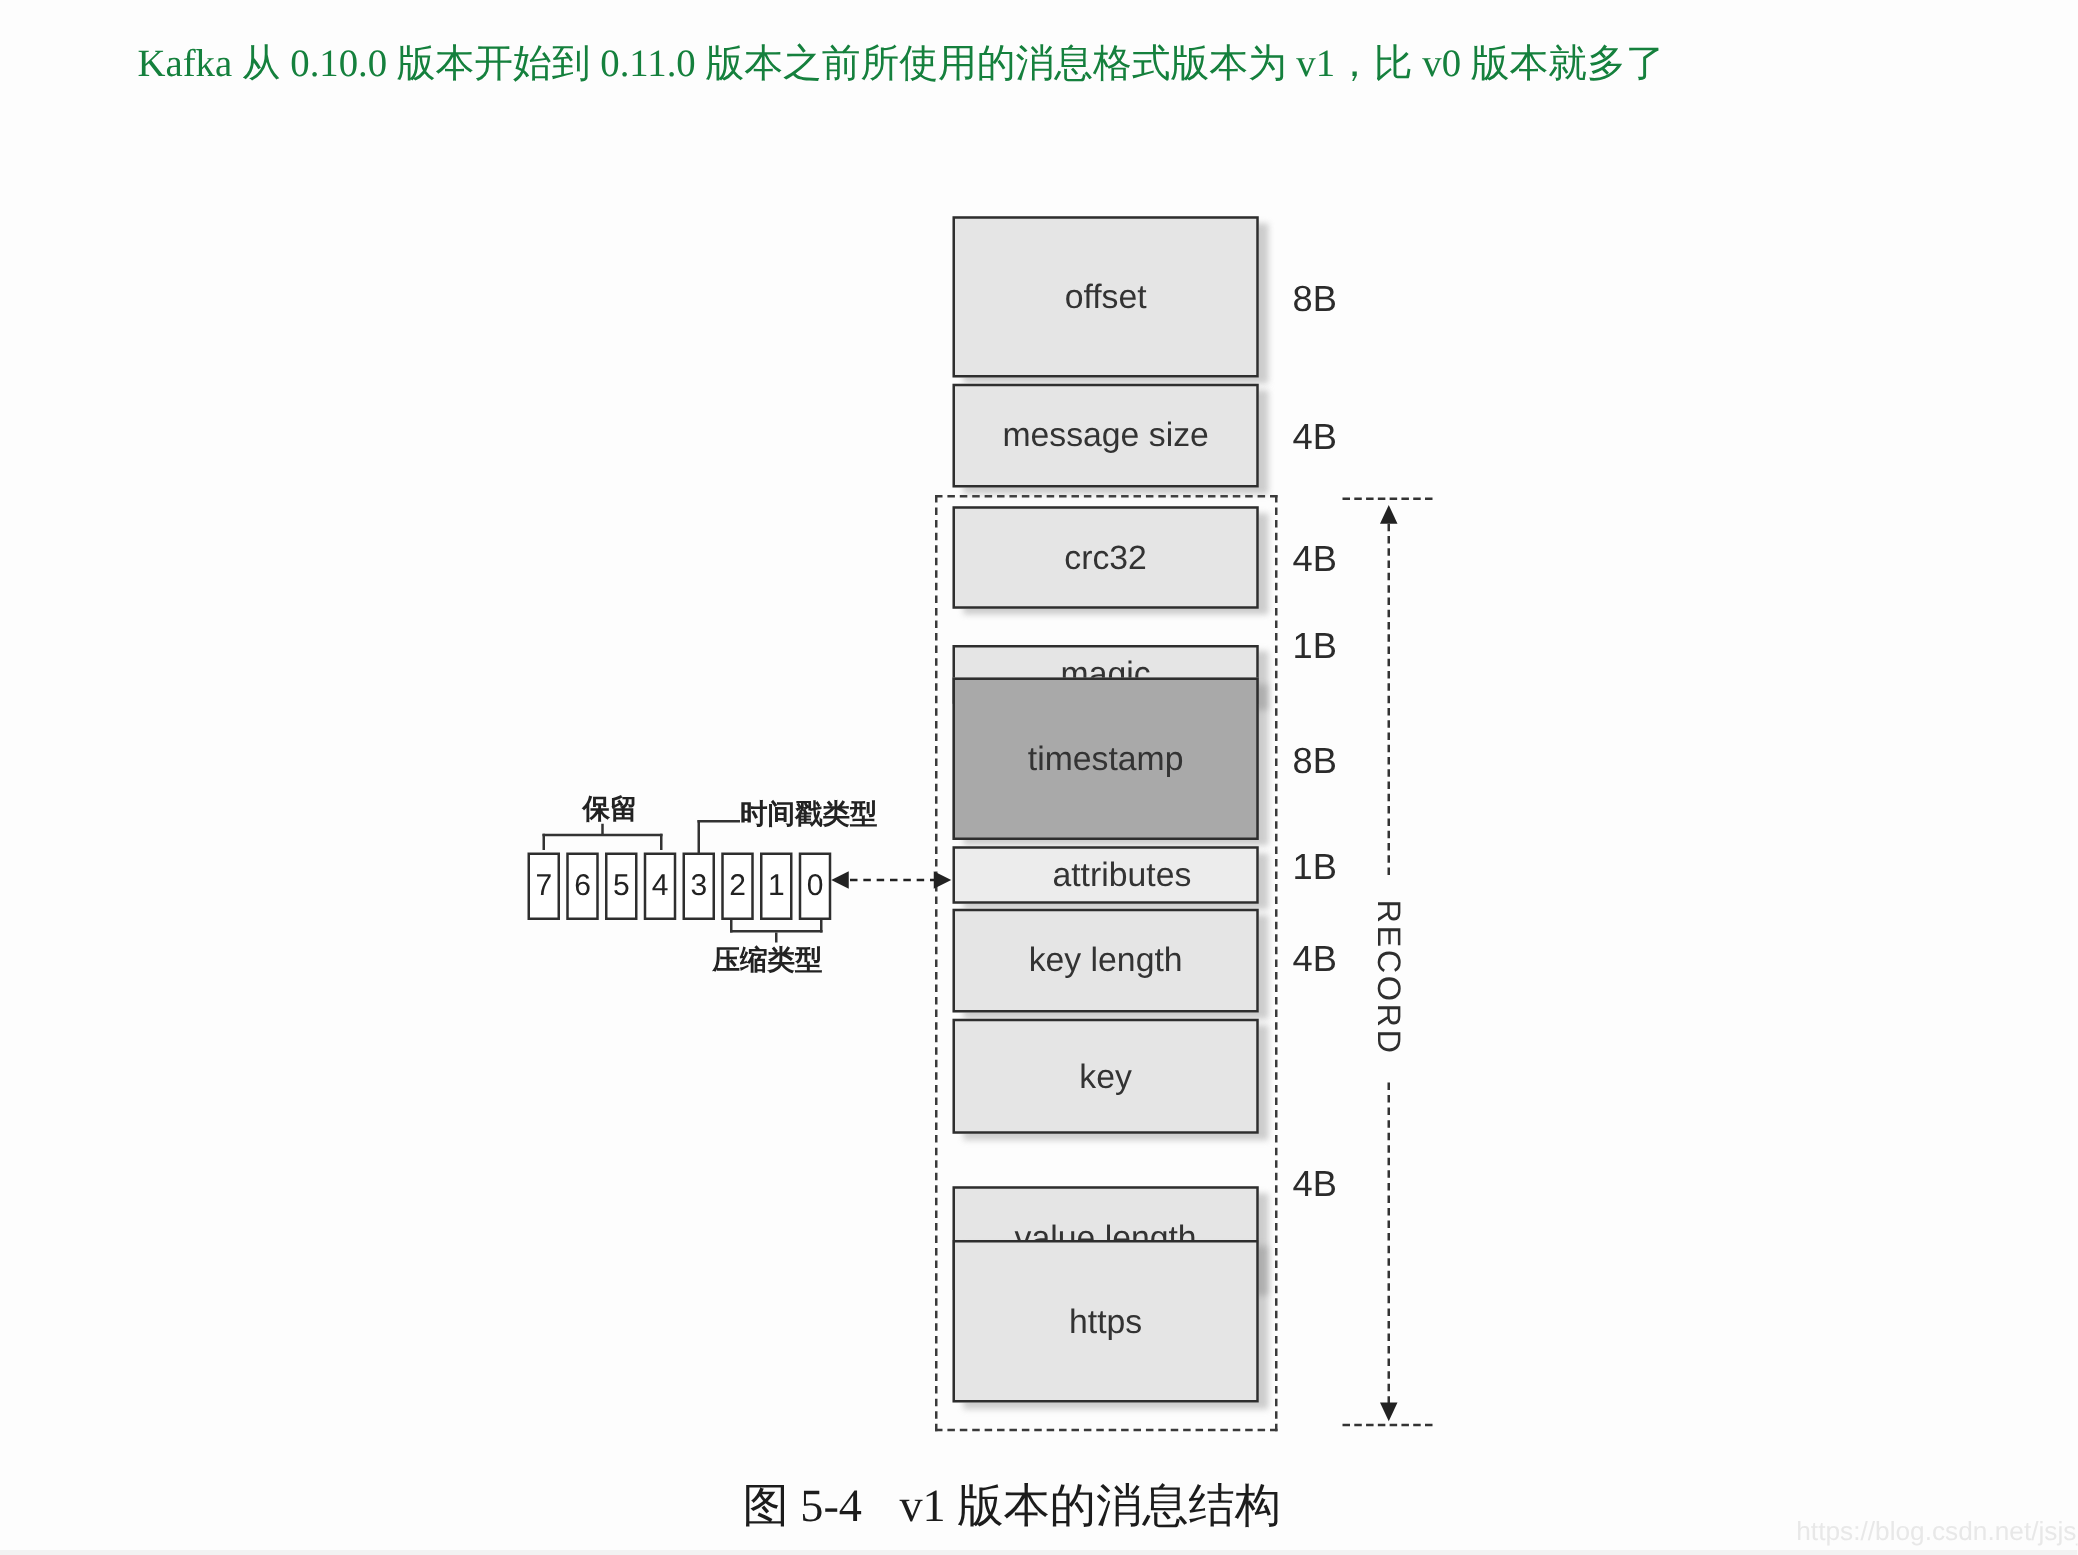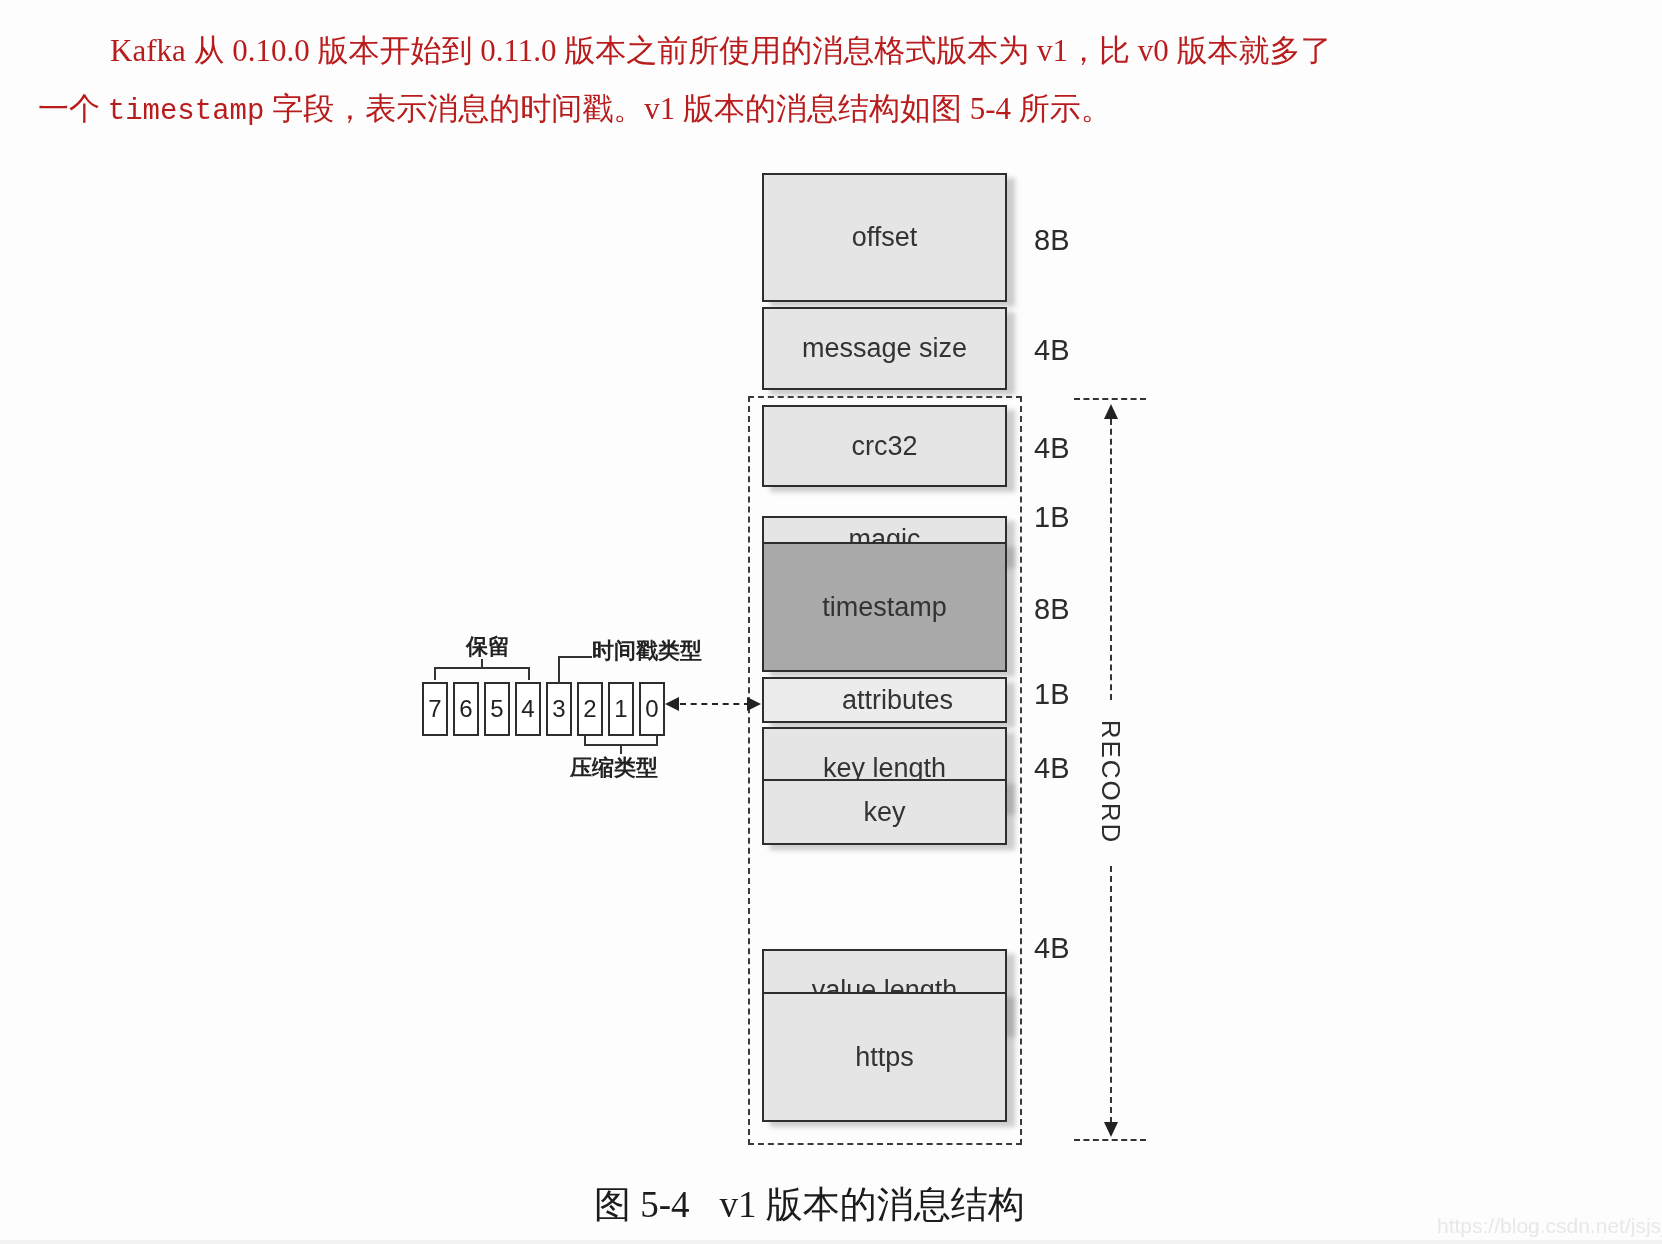--- a/index.html
+++ b/index.html
@@ -3,41 +3,41 @@
 <meta charset="utf-8">
 <style>
   html,body{margin:0;padding:0;}
   body{
     width:1662px;height:1244px;position:relative;overflow:hidden;
     background:#fdfdfd;
     font-family:"Liberation Serif","DejaVu Serif",serif;
     color:#161616;
   }
   
-  .para{position:absolute;left:38px;top:22px;width:1480px;font-size:31px;line-height:58px;color:#b91c1c;}
+  .para{position:absolute;left:38px;top:22px;width:1480px;font-size:31px;line-height:58px;color:#15803d;}
   .para .ln{white-space:nowrap;}
   .para .ln1{padding-left:72px;}
   .mono{font-family:"Liberation Mono","DejaVu Sans Mono",monospace;font-size:29px;}
   
   .fieldbox{
     position:absolute;left:762px;width:245px;
     border:2.5px solid #2e2e2e;background:#e5e5e5;box-sizing:border-box;
     display:flex;align-items:center;justify-content:center;
     font-family:"Liberation Sans","DejaVu Sans",sans-serif;
     font-size:27px;color:#333;
     box-shadow:8px 5px 5px rgba(130,130,130,.40);
   }
   .f0{top:173px;height:129px}
   .f1{top:307px;height:83px}
   .f2{top:405px;height:82px}
   .f3{top:516px;height:47px}
   .f4{top:542px;height:130px}
   .f5{top:677px;height:46px}
   .f6{top:727px;height:83px}
-  .f7{top:779px;height:66px}
+  .f7{top:815px;height:92px}
   .f8{top:949px;height:83px}
   .f9{top:992px;height:130px}
   .record-rect{
     position:absolute;left:748px;top:396px;width:274px;height:749px;
     border:2px dashed #3a3a3a;box-sizing:border-box;
   }
   
   .size{
     position:absolute;left:1034px;
     font-family:"Liberation Sans","DejaVu Sans",sans-serif;
@@ -103,21 +103,20 @@
     font-family:"Liberation Sans","DejaVu Sans",sans-serif;
     font-size:21px;color:#e8e8e8;white-space:nowrap;
   }
   .page-edge{position:absolute;left:0;top:1240px;width:1662px;height:4px;background:#f2f2f2;}
 </style>
 </head>
 <body>
 
 <div class="para">
   <div class="ln ln1">Kafka 从 0.10.0 版本开始到 0.11.0 版本之前所使用的消息格式版本为 v1，比 v0 版本就多了</div>
-  <div class="ln"><span>一个 </span><span class="mono">timestamp</span><span> 字段，表示消息的时间戳。v1 版本的消息结构如图 5-4 所示。</span></div>
 </div>
 
 <div class="record-rect"></div>
 
 <div class="fieldbox f0">
     <span>offset</span>
   </div>
 <div class="fieldbox f1">
     <span>message size</span>
   </div>

